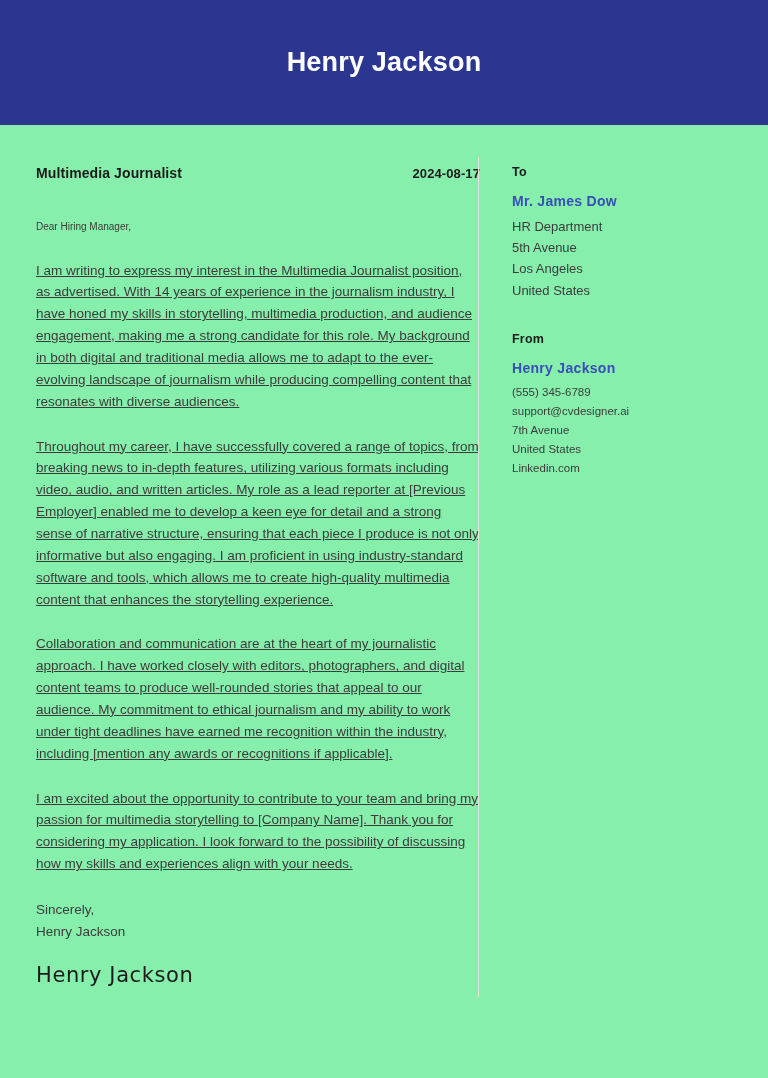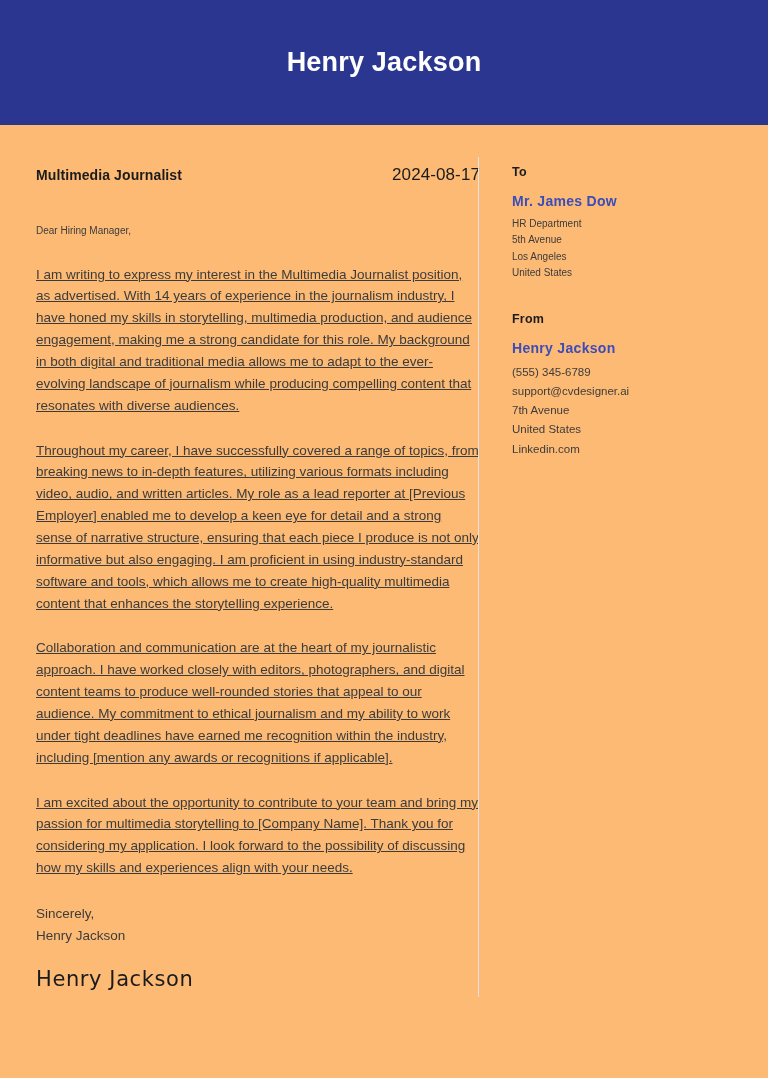--- a/index.html
+++ b/index.html
@@ -8,21 +8,21 @@
     background: #ffffff;
   }
   body {
     font-family: "Liberation Sans", sans-serif;
     -webkit-font-smoothing: antialiased;
   }
   .page {
     position: relative;
     width: 768px;
     height: 1078px;
-    background: #fdba74;
+    background: #86efac;
     overflow: hidden;
     box-sizing: border-box;
   }
 
   
   .header-band {
     height: 125px;
     background: #2B3691;
     display: flex;
     align-items: center;
@@ -71,22 +71,22 @@
     width: 444px;
     margin-bottom: 38px;
   }
   .job-title {
     font-size: 14px;
     font-weight: bold;
     color: #1b1b1b;
     letter-spacing: 0.1px;
   }
   .letter-date {
-    font-size: 17px;
-    font-weight: normal;
+    font-size: 13px;
+    font-weight: bold;
     color: #1b1b1b;
     letter-spacing: 0.1px;
     margin-left: 28px;
   }
   .salutation {
     font-size: 10px;
     color: #3c3c3c;
     margin-bottom: 24px;
     line-height: 1.65;
   }
@@ -122,21 +122,21 @@
     letter-spacing: 0.2px;
   }
   .side-name {
     font-size: 14px;
     color: #3B4DB8;
     font-weight: bold;
     letter-spacing: 0.3px;
     margin-bottom: 7px;
   }
   .side-lines-to div {
-    font-size: 10px;
+    font-size: 13px;
     color: #3c3c3c;
     line-height: 1.63;
   }
   .side-lines-from div {
     font-size: 11.5px;
     color: #3c3c3c;
     line-height: 1.66;
   }
   .block-to { margin-bottom: 31px; }
 </style>

